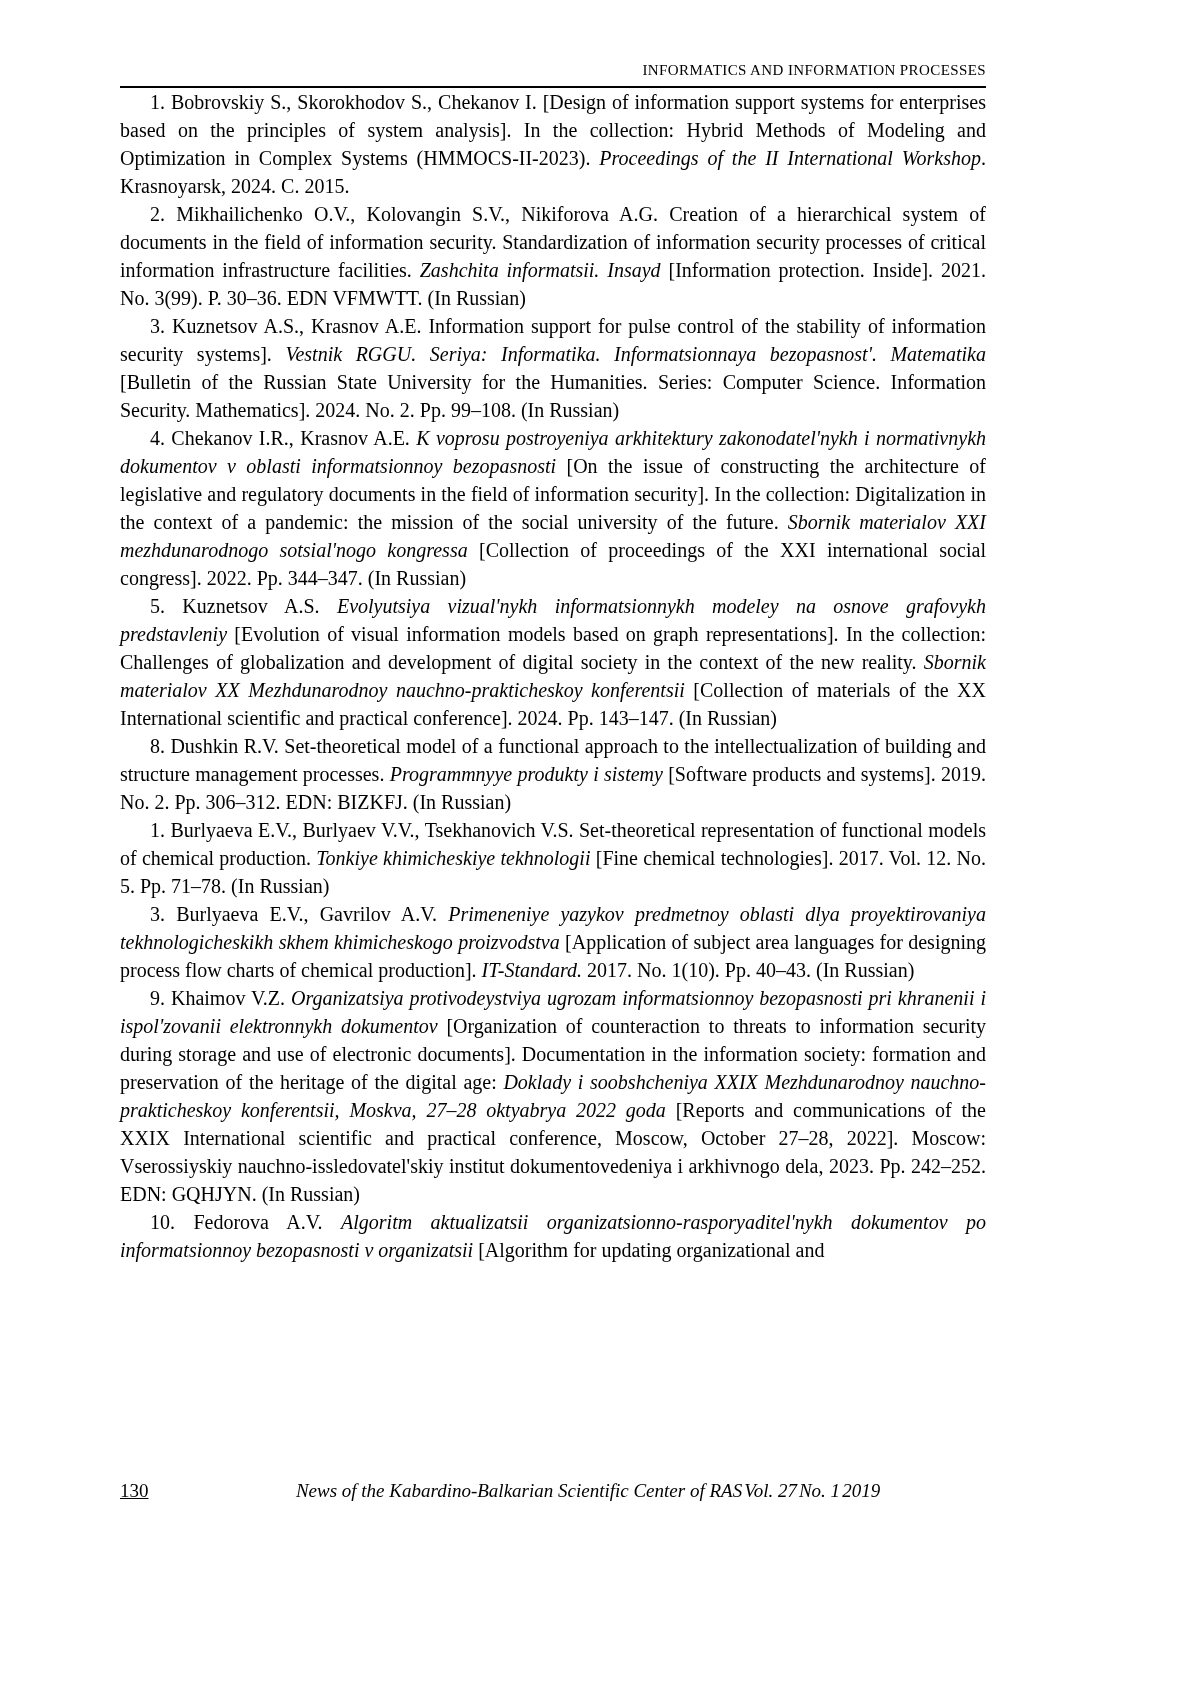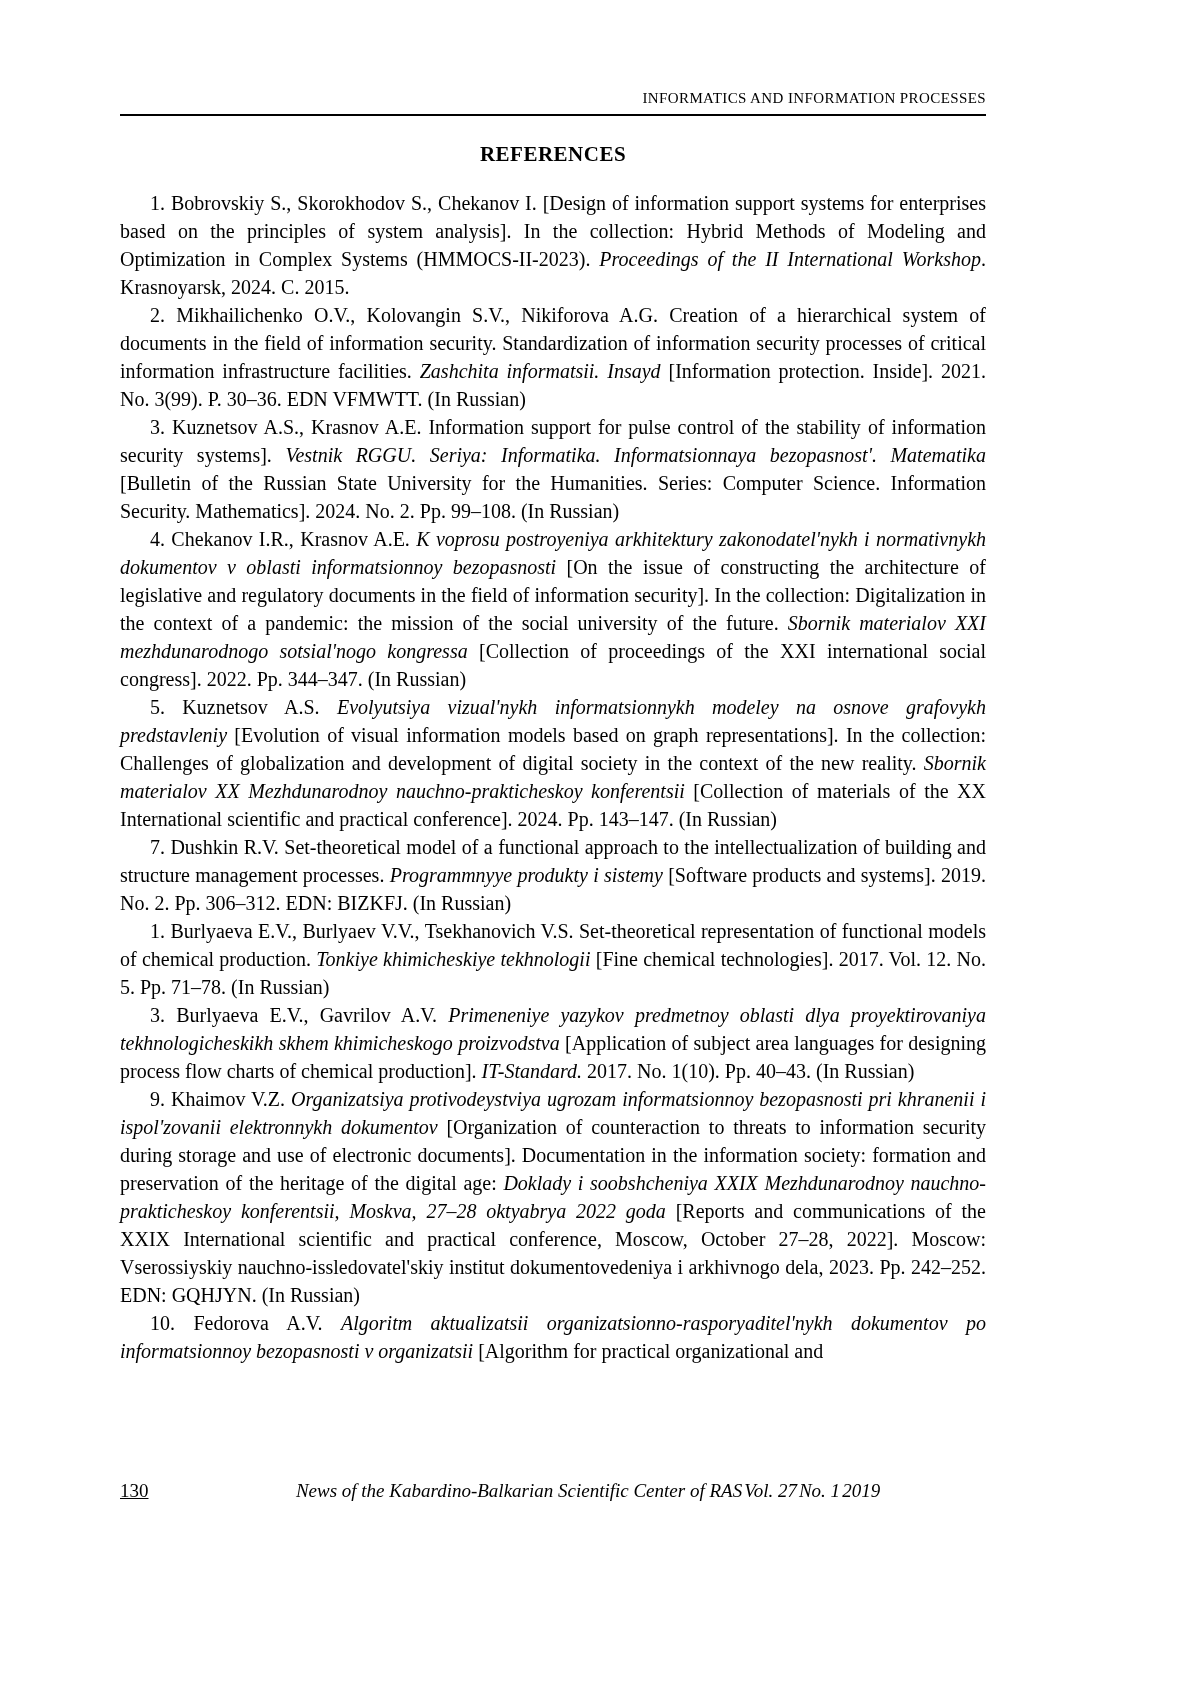--- a/index.html
+++ b/index.html
@@ -12,21 +12,21 @@
     color: #000;
     font-family: "Liberation Serif", "DejaVu Serif", serif;
   }
   .content {
     position: absolute;
     left: 120px;
     top: 0;
     width: 866px;
   }
   .running-header {
-    margin-top: 90px;
+    margin-top: 62px;
     padding-bottom: 7px;
     border-bottom: 2px solid #000;
     text-align: right;
   }
   .running-header-text {
     font-size: 15px;
     letter-spacing: 0.4px;
   }
   .section-title {
     margin-top: 26px;
@@ -71,33 +71,32 @@
 </style>
 </head>
 <body>
 
 <div class="content">
 
   <div class="running-header">
     <div class="running-header-text">INFORMATICS AND INFORMATION PROCESSES</div>
   </div>
 
-  <h1 class="section-title">REFERENCES</h1>
 
   <div class="references">
       <p class="reference"><span>1. Bobrovskiy S., Skorokhodov S., Chekanov I. [Design of information support systems for enterprises based on the principles of system analysis]. In the collection: Hybrid Methods of Modeling and Optimization in Complex Systems (HMMOCS-II-2023). </span><em>Proceedings of the II International Workshop</em><span>. Krasnoyarsk, 2024. C. 2015.</span></p>
       <p class="reference"><span>2. Mikhailichenko O.V., Kolovangin S.V., Nikiforova A.G. Creation of a hierarchical system of documents in the field of information security. Standardization of information security processes of critical information infrastructure facilities. </span><em>Zashchita informatsii. Insayd</em><span> [Information protection. Inside]. 2021. No. 3(99). P. 30–36. EDN VFMWTT. (In Russian)</span></p>
       <p class="reference"><span>3. Kuznetsov A.S., Krasnov A.E. Information support for pulse control of the stability of information security systems]. </span><em>Vestnik RGGU. Seriya: Informatika. Informatsionnaya bezopasnost'. Matematika</em><span> [Bulletin of the Russian State University for the Humanities. Series: Computer Science. Information Security. Mathematics]. 2024. No. 2. Pp. 99–108. (In Russian)</span></p>
       <p class="reference"><span>4. Chekanov I.R., Krasnov A.E. </span><em>K voprosu postroyeniya arkhitektury zakonodatel'nykh i normativnykh dokumentov v oblasti informatsionnoy bezopasnosti</em><span> [On the issue of constructing the architecture of legislative and regulatory documents in the field of information security]. In the collection: Digitalization in the context of a pandemic: the mission of the social university of the future. </span><em>Sbornik materialov XXI mezhdunarodnogo sotsial'nogo kongressa</em><span> [Collection of proceedings of the XXI international social congress]. 2022. Pp. 344–347. (In Russian)</span></p>
       <p class="reference"><span>5. Kuznetsov A.S. </span><em>Evolyutsiya vizual'nykh informatsionnykh modeley na osnove grafovykh predstavleniy</em><span> [Evolution of visual information models based on graph representations]. In the collection: Challenges of globalization and development of digital society in the context of the new reality. </span><em>Sbornik materialov XX Mezhdunarodnoy nauchno-prakticheskoy konferentsii</em><span> [Collection of materials of the XX International scientific and practical conference]. 2024. Pp. 143–147. (In Russian)</span></p>
-      <p class="reference"><span>7. Dushkin R.V. Set-theoretical model of a functional approach to the intellectualization of building and structure management processes. </span><em>Programmnyye produkty i sistemy</em><span> [Software products and systems]. 2019. No. 2. Pp. 306–312. EDN: BIZKFJ. (In Russian)</span></p>
+      <p class="reference"><span>8. Dushkin R.V. Set-theoretical model of a functional approach to the intellectualization of building and structure management processes. </span><em>Programmnyye produkty i sistemy</em><span> [Software products and systems]. 2019. No. 2. Pp. 306–312. EDN: BIZKFJ. (In Russian)</span></p>
       <p class="reference"><span>1. Burlyaeva E.V., Burlyaev V.V., Tsekhanovich V.S. Set-theoretical representation of functional models of chemical production. </span><em>Tonkiye khimicheskiye tekhnologii</em><span> [Fine chemical technologies]. 2017. Vol. 12. No. 5. Pp. 71–78. (In Russian)</span></p>
       <p class="reference"><span>3. Burlyaeva E.V., Gavrilov A.V. </span><em>Primeneniye yazykov predmetnoy oblasti dlya proyektirovaniya tekhnologicheskikh skhem khimicheskogo proizvodstva</em><span> [Application of subject area languages for designing process flow charts of chemical production]. </span><em>IT-Standard.</em><span> 2017. No. 1(10). Pp. 40–43. (In Russian)</span></p>
       <p class="reference"><span>9. Khaimov V.Z. </span><em>Organizatsiya protivodeystviya ugrozam informatsionnoy bezopasnosti pri khranenii i ispol'zovanii elektronnykh dokumentov</em><span> [Organization of counteraction to threats to information security during storage and use of electronic documents]. Documentation in the information society: formation and preservation of the heritage of the digital age: </span><em>Doklady i soobshcheniya XXIX Mezhdunarodnoy nauchno-prakticheskoy konferentsii, Moskva, 27–28 oktyabrya 2022 goda</em><span> [Reports and communications of the XXIX International scientific and practical conference, Moscow, October 27–28, 2022]. Moscow: Vserossiyskiy nauchno-issledovatel'skiy institut dokumentovedeniya i arkhivnogo dela, 2023. Pp. 242–252. EDN: GQHJYN. (In Russian)</span></p>
-      <p class="reference"><span>10. Fedorova A.V. </span><em>Algoritm aktualizatsii organizatsionno-rasporyaditel'nykh dokumentov po informatsionnoy bezopasnosti v organizatsii</em><span> [Algorithm for practical organizational and</span></p>
+      <p class="reference"><span>10. Fedorova A.V. </span><em>Algoritm aktualizatsii organizatsionno-rasporyaditel'nykh dokumentov po informatsionnoy bezopasnosti v organizatsii</em><span> [Algorithm for updating organizational and</span></p>
     </div>
 
 </div>
 
 <div class="footer">
   <span class="page-number">130</span>
   <span class="journal-line"><span class="jpart">News of the Kabardino-Balkarian Scientific Center of RAS</span><span class="jpart jgap">Vol. 27</span><span class="jpart jgap">No. 1</span><span class="jpart jgap">2019</span></span>
 </div>
 
 </body></html>

